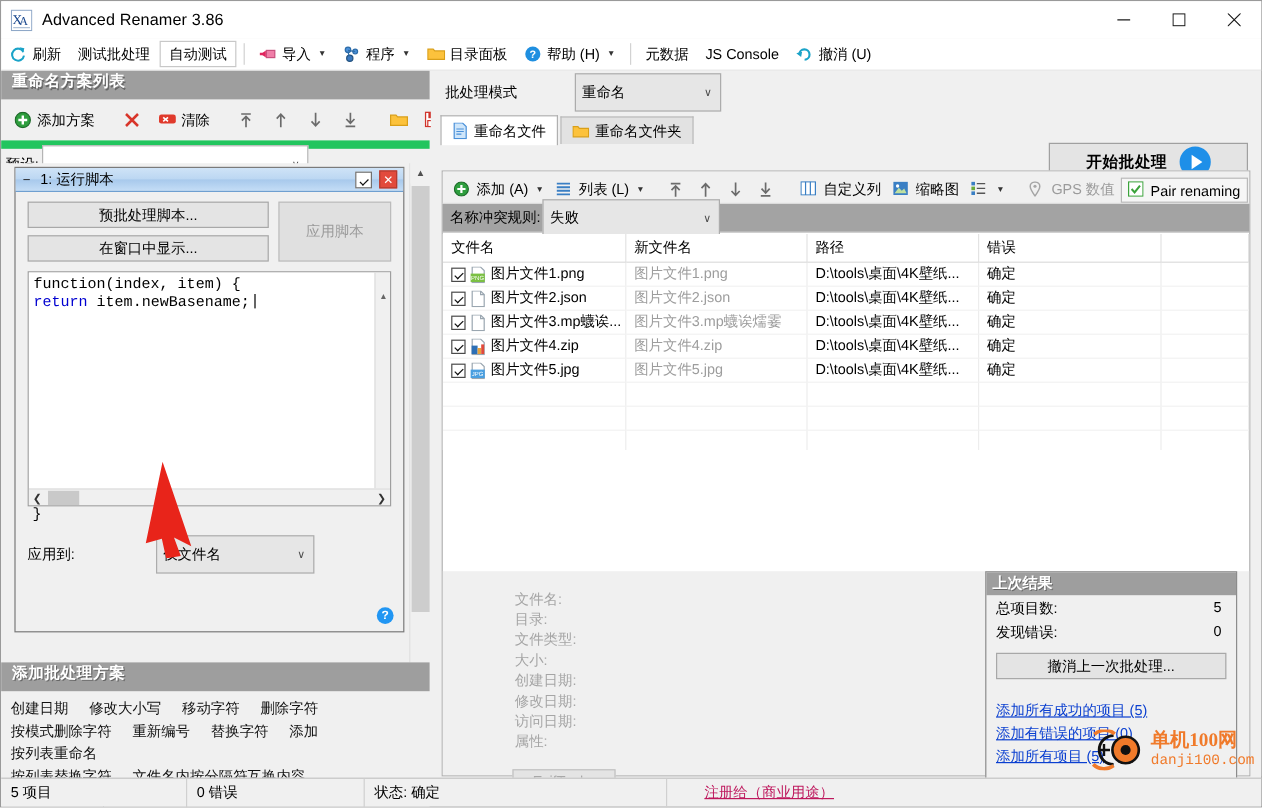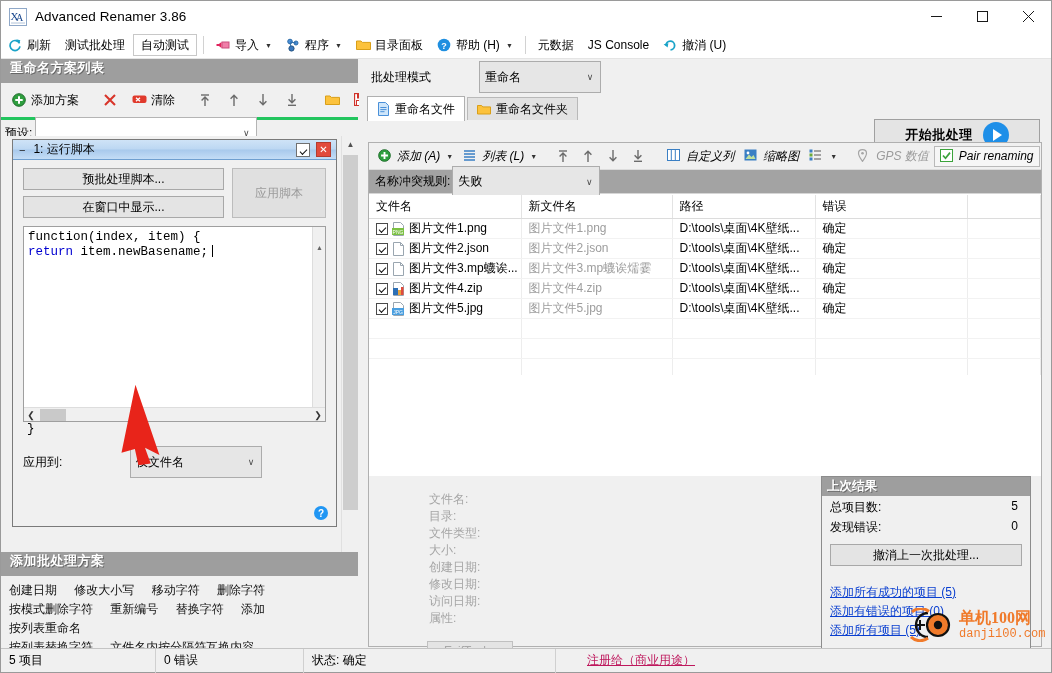--- a/index.html
+++ b/index.html
@@ -60,21 +60,21 @@
     background: #f0f0f0;
   }
   .panel-hdr {
     height: 24px; background: #9e9e9e; color: #fff;
     font-size: 13px; font-weight: bold; display: flex; 
     padding-left: 9px; letter-spacing: .5px;
     text-shadow: 1px 1px 0 rgba(0,0,0,.35);
   }
   .list-toolbar {
     height: 27px; display: flex; align-items: center; padding: 17px 4px;
-    border-bottom: 3px solid #22c55e; background: #f0f0f0;
+    border-bottom: 7px solid #22c55e; background: #f0f0f0;
   }
   .preset-row {
     height: 26px; display: flex; align-items: center; padding: 0 6px 0 4px; gap: 3px;
   }
   .combo {
     border: 1px solid #b4b4b4; background: #fff; height: 32px;
     display: flex; align-items: center; padding: 0 2px 0 5px;
     font-size: 12px; position: relative; justify-content: center;
   }
   .combo .arrow {
@@ -209,22 +209,22 @@
     font-size:12px; border:1px solid #b9b9b9; border-bottom:none;
     background:#e2e2e2; margin-right:2px; position:relative; top:1px;
   }
   .tab.active { background:#fff; height:25px; border-color:#b0b0b0; z-index:2;}
 
   .listpanel {
     position:absolute; left:9px; right:9px; top:83px; bottom:0;
     background:#fff; border:1px solid #b0b0b0;
   }
   .listtoolbar2 {
-    height:27px; display:flex; align-items:center; padding:0 4px;
-    background:#f0f0f0; border-bottom:1px solid #dcdcdc;font-style:italic;
+    height:27px; display:flex; align-items:flex-end; padding:0 4px;
+    background:#f0f0f0; border-bottom:1px solid #dcdcdc;
   }
   .conflictrow {
     height:24px; display:flex; align-items:center; padding-left:6px; gap:2px;
     background:#a3a3a3; border-bottom:1px solid #d6d6d6;
   }
   .tb2 {
     display:flex;align-items:center;gap:4px;padding:2px 5px;height:21px;
     font-size:12px; white-space:nowrap;
   }
   .tb2.dim { color:#9b9b9b; }

